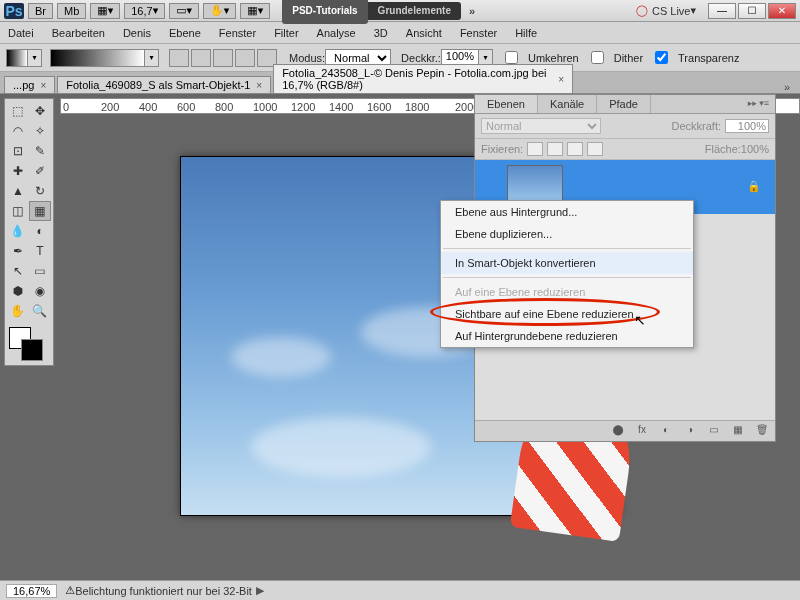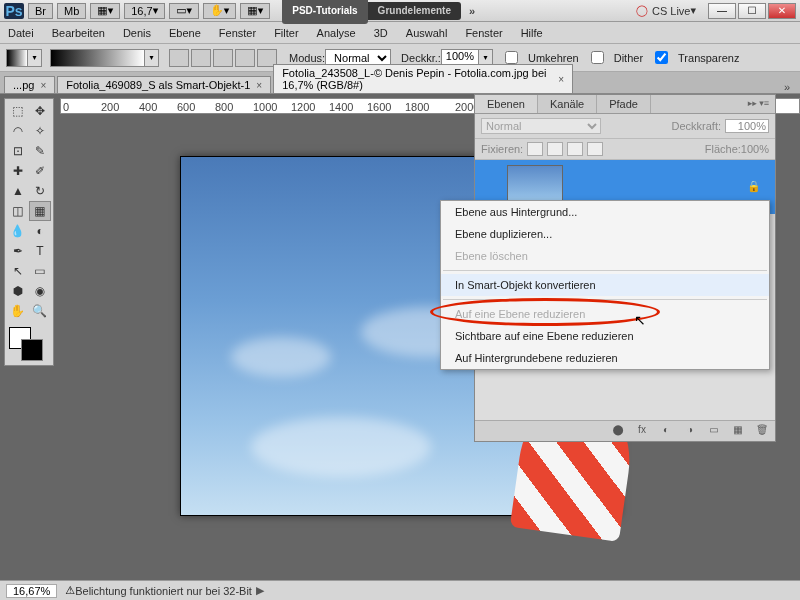--- a/index.html
+++ b/index.html
@@ -64,21 +64,21 @@
 .panels .blendrow .pct { border:1px solid #aaa; width:44px; text-align:right; padding:0 2px; margin-left:4px; background:#fff; color:#888; }
 .panels .lockrow { padding:3px 6px; display:flex; align-items:center; color:#888; font-size:10px; border-bottom:1px solid #bbb; }
 .panels .lockrow .licon { width:16px; height:14px; border:1px solid #aaa; margin-left:4px; background:#eee; }
 .panels .layerlist { height:260px; background:#ddd; overflow:hidden; }
 .panels .layer { display:flex; align-items:center; background:#3b8de3; color:#fff; height:54px; padding:4px; }
 .panels .layer .thumb { width:56px; height:44px; background:linear-gradient(#5a8ac8,#a5d0f0); border:1px solid #666; margin-left:28px; }
 .panels .layer .lock { width:14px; height:14px; margin-left:auto; margin-right:10px; color:#333; }
 .panels .bottombar { display:flex; justify-content:flex-end; padding:3px 4px; border-top:1px solid #aaa; background:#d0d0d0; }
 .panels .bottombar .bicon { width:18px; height:14px; margin-left:6px; color:#555; text-align:center; font-size:10px; }
 
-.ctxmenu { position:absolute; left:440px; top:200px; width:330px; background:#f4f4f4; border:1px solid #999; box-shadow:2px 2px 6px rgba(0,0,0,0.3); z-index:50; }
+.ctxmenu { position:absolute; left:440px; top:200px; width:254px; background:#f4f4f4; border:1px solid #999; box-shadow:2px 2px 6px rgba(0,0,0,0.3); z-index:50; }
 .ctxmenu .item { padding:5px 14px; color:#222; }
 .ctxmenu .item.disabled { color:#aaa; }
 .ctxmenu .item.hover { background:#e4eefb; }
 .ctxmenu .sep { height:1px; background:#ccc; margin:3px 2px; }
 .circled { position:absolute; left:430px; top:298px; width:230px; height:28px; border:3px solid #d20; border-radius:50%; z-index:60; pointer-events:none; }
 .cursor { position:absolute; left:634px; top:312px; z-index:70; font-size:14px; color:#000; pointer-events:none; }
 
 .statusbar { position:absolute; bottom:0; left:0; right:0; height:20px; background:#d6d6d6; border-top:1px solid #999; display:flex; align-items:center; padding:0 6px; }
 .statusbar .zoom { border:1px solid #aaa; padding:0 6px; background:#fff; margin-right:8px; }
 .statusbar .info { color:#333; }
@@ -111,21 +111,21 @@
 
 <div class="menubar">
   <span>Datei</span>
   <span>Bearbeiten</span>
   <span>Denis</span>
   <span>Ebene</span>
   <span>Fenster</span>
   <span>Filter</span>
   <span>Analyse</span>
   <span>3D</span>
-  <span>Auswahl</span>
+  <span>Ansicht</span>
   <span>Fenster</span>
   <span>Hilfe</span>
 </div>
 
 <div class="optbar">
   <div class="grad-icon"></div>
     <div class="arrow">▾</div>
   <div class="grad-prev"></div>
     <div class="arrow">▾</div>
   <div class="grad-btns">
@@ -276,21 +276,20 @@
       <div class="bicon">▦</div>
       <div class="bicon">🗑</div>
     </div>
   </div>
 
 </div>
 
 <div class="ctxmenu">
   <div class="item">Ebene aus Hintergrund...</div>
   <div class="item">Ebene duplizieren...</div>
-  <div class="item disabled">Ebene löschen</div>
   <div class="sep"></div>
   <div class="item hover">In Smart-Objekt konvertieren</div>
   <div class="sep"></div>
   <div class="item disabled">Auf eine Ebene reduzieren</div>
   <div class="item">Sichtbare auf eine Ebene reduzieren</div>
   <div class="item">Auf Hintergrundebene reduzieren</div>
 </div>
 <div class="circled"></div>
 <div class="cursor">↖</div>
 

